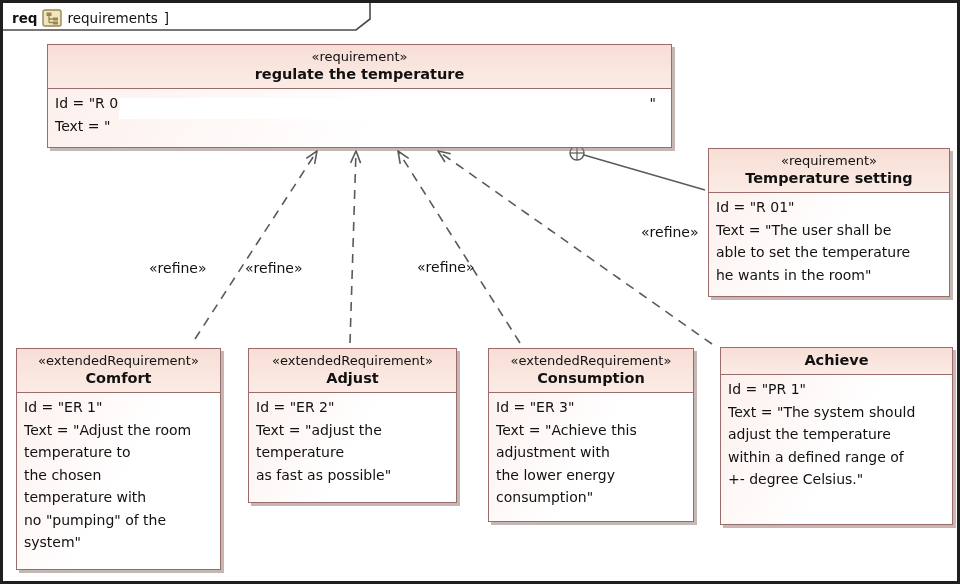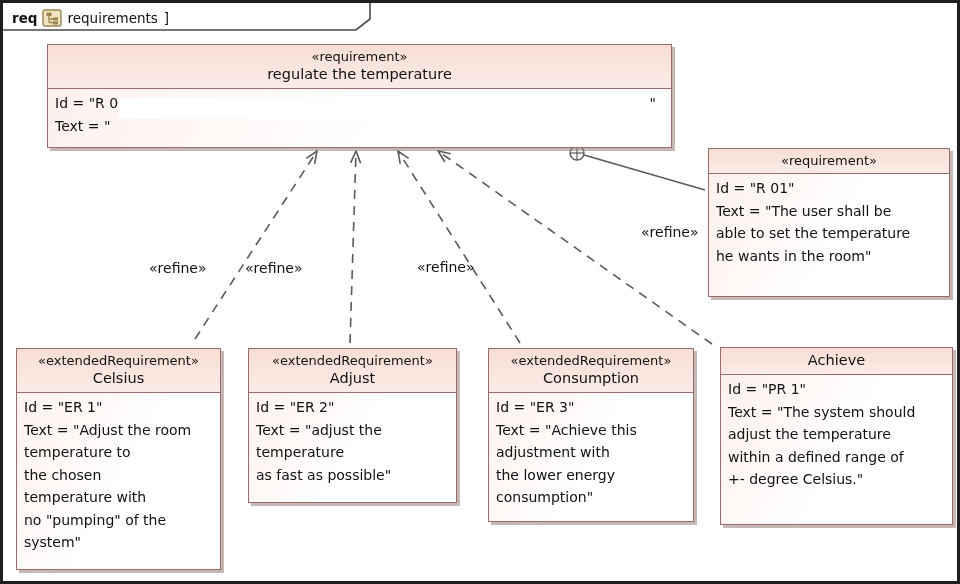--- a/index.html
+++ b/index.html
@@ -26,21 +26,21 @@
     position:absolute;box-sizing:border-box;border:1px solid #9c6c6c;
     background:linear-gradient(120deg,#fcefeb 0%,#ffffff 55%);
     box-shadow:3px 3px 0 rgba(150,124,118,0.55);
   }
   .node-header{
     border-bottom:1px solid #9c6c6c;text-align:center;
     padding:3px 4px 4px;
     background:linear-gradient(180deg,#f7ded5 0%,#fbece6 100%);
   }
   .stereo{display:block;font-size:13px;line-height:17px;}
-  .node-name{display:block;font-size:14.5px;font-weight:normal;line-height:19px;}
+  .node-name{display:block;font-size:14.5px;font-weight:bold;line-height:19px;}
   .node-body{
     position:relative;padding:3px 7px 0;
     font-size:14px;line-height:22.5px;white-space:pre-line;
   }
   #n0{left:44px;top:41px;width:625px;height:104px;}
   #n1{left:705px;top:145px;width:242px;height:149px;}
   #n2{left:13px;top:345px;width:205px;height:222px;}
   #n3{left:245px;top:345px;width:209px;height:155px;}
   #n4{left:485px;top:345px;width:206px;height:174px;}
   #n5{left:717px;top:344px;width:233px;height:178px;}
@@ -108,31 +108,32 @@
     </div>
     <div class="node-body">Id = "R 0"
 Text = "</div>
     <div id="erased-area"></div>
     <span id="closing-quote">"</span>
   </div>
 
   <div class="node" id="n1">
     <div class="node-header">
       <span class="stereo">«requirement»</span>
+      <span class="node-name">Temperature setting</span>
     </div>
     <div class="node-body">Id = "R 01"
 Text = "The user shall be
 able to set the temperature
 he wants in the room"</div>
   </div>
 
   <div class="node" id="n2">
     <div class="node-header">
       <span class="stereo">«extendedRequirement»</span>
-      <span class="node-name">Celsius</span>
+      <span class="node-name">Comfort</span>
     </div>
     <div class="node-body">Id = "ER 1"
 Text = "Adjust the room
 temperature to
 the chosen
 temperature with
 no "pumping" of the
 system"</div>
   </div>
 

